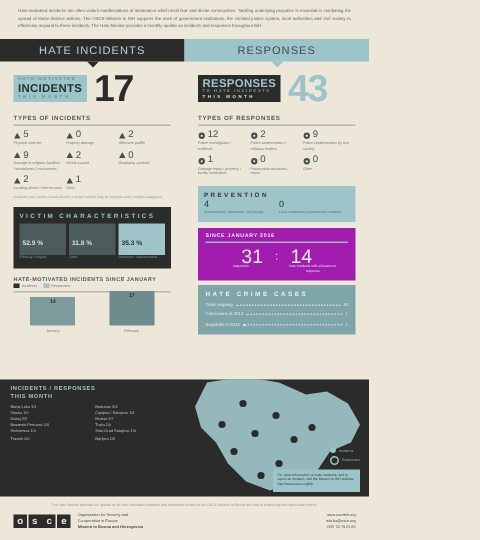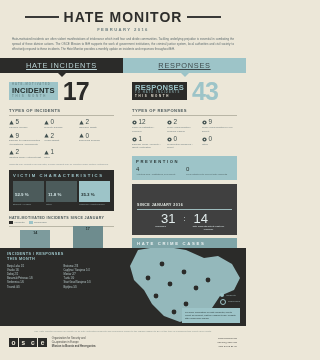--- a/index.html
+++ b/index.html
@@ -32,21 +32,21 @@
   
   .cols{display:flex;margin-top:6px;width:246px;}
   .col{width:123px;position:relative;}
 
   .band{
     height:15px;display:flex;align-items:center;justify-content:center;
     position:relative;
   }
   .band.dark{background:#2b2b29;}
   .band.teal{background:#9dc4c8;}
-  .band-txt{font-size:7.4px;letter-spacing:.7px;text-decoration:underline;}
+  .band-txt{font-size:7.4px;letter-spacing:.7px;}
   .band.dark .band-txt{color:#b9d3d5;}
   .band.teal .band-txt{color:#3e4a4c;}
   .notch{
     position:absolute;bottom:-4px;left:50%;margin-left:-4px;
     width:0;height:0;border-left:4px solid transparent;border-right:4px solid transparent;
   }
   .notch.dark{border-top:4px solid #2b2b29;}
   .notch.teal{border-top:4px solid #9dc4c8;}
 
   .colbody{padding:8px 9px 0 9px;}
@@ -115,21 +115,21 @@
 
   
   .prev{background:#9dc4c8;margin-top:4px;padding:3px 4px 4px 4px;position:relative;}
   .prev-h{font-size:4.2px;letter-spacing:1.6px;color:#2e3a3a;font-weight:bold;}
   .prev-row{display:flex;gap:3px;margin-top:2px;}
   .prev-item{flex:1;}
   .prev-n{font-size:6px;color:#2b332f;font-weight:normal;}
   .prev-l{font-size:2.3px;line-height:1.35;color:#52696a;margin-top:.5px;}
 
   
-  .sj{background:#404040;margin-top:4px;padding:19px 5px 4px 5px;}
+  .sj{background:#a21caf;margin-top:4px;padding:3px 5px 4px 5px;}
   .sj-h{font-size:3.5px;font-weight:bold;letter-spacing:.5px;color:#e9efe9;
     border-bottom:.6px solid #9dbcbe;padding-bottom:1.5px;}
   .sj-row{display:flex;align-items:center;justify-content:center;gap:8px;margin-top:3px;}
   .sj-n{font-size:13px;color:#e2ecec;line-height:.9;font-weight:300;}
   .sj-c{font-size:8px;color:#dbe8e8;}
   .sj-labs{display:flex;justify-content:center;gap:14px;margin-top:1px;}
   .sj-l{font-size:2.3px;line-height:1.35;color:#dfeaea;text-align:center;width:34px;}
 
   
   .hcc{background:#7fa5a8;margin-top:3px;padding:3px 5px 5px 5px;}
@@ -178,28 +178,20 @@
   }
   .oscetxt{font-size:2.6px;line-height:1.5;color:#4a4a46;}
   .oscetxt b{font-weight:bold;}
   .contact{font-size:2.5px;line-height:1.55;color:#4a4a46;text-align:right;}
 </style>
 </head>
 <body>
 
 <div class="page">
 
-  <div class="header">
-    <div class="title-row">
-      <div class="rule"></div>
-      <div class="title">HATE MONITOR</div>
-      <div class="rule"></div>
-    </div>
-    <div class="subtitle">FEBRUARY 2016</div>
-  </div>
   <div class="intro">Hate-motivated incidents are often violent manifestations of intolerance which instil fear and divide communities. Tackling underlying prejudice is essential in combating the spread of these divisive actions. The OSCE Mission to BiH supports the work of government institutions, the criminal justice system, local authorities and civil society to effectively respond to these incidents. The Hate Monitor provides a monthly update on incidents and responses throughout BiH.</div>
 
   <div class="cols">
 
     <div class="col">
       <div class="band dark">
         <span class="band-txt">HATE INCIDENTS</span>
         <span class="notch dark"></span>
       </div>
       <div class="colbody">

